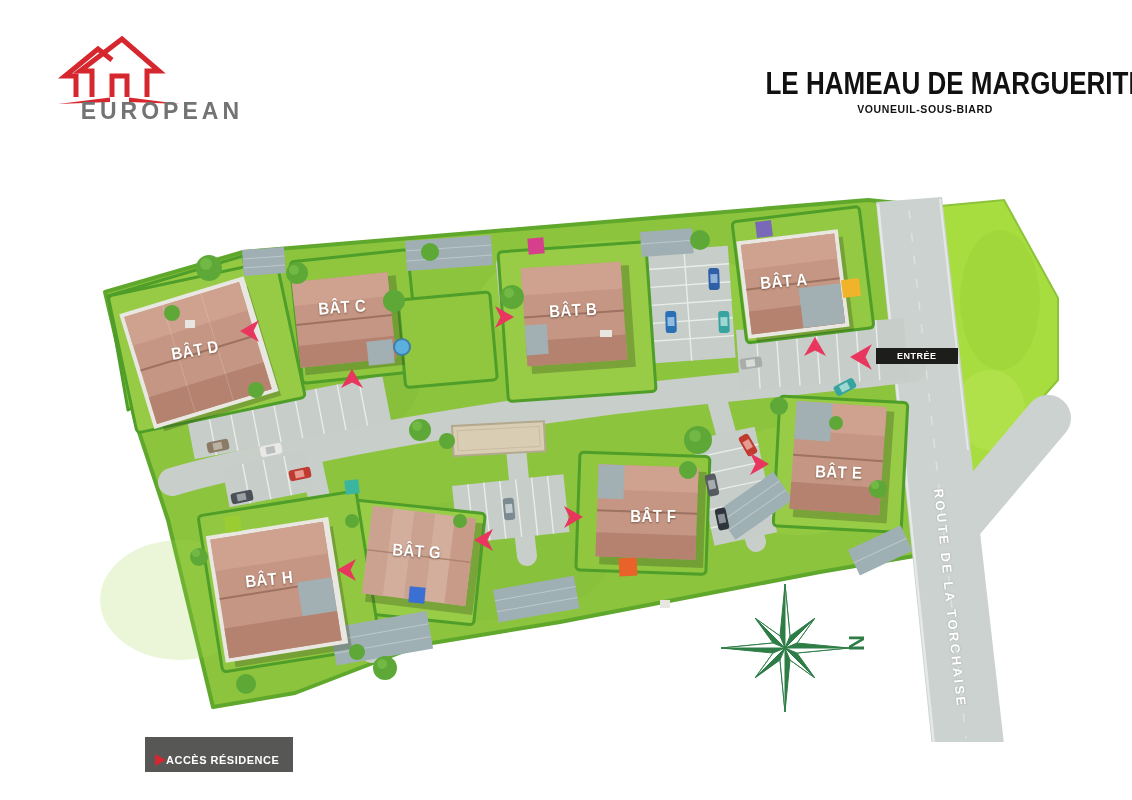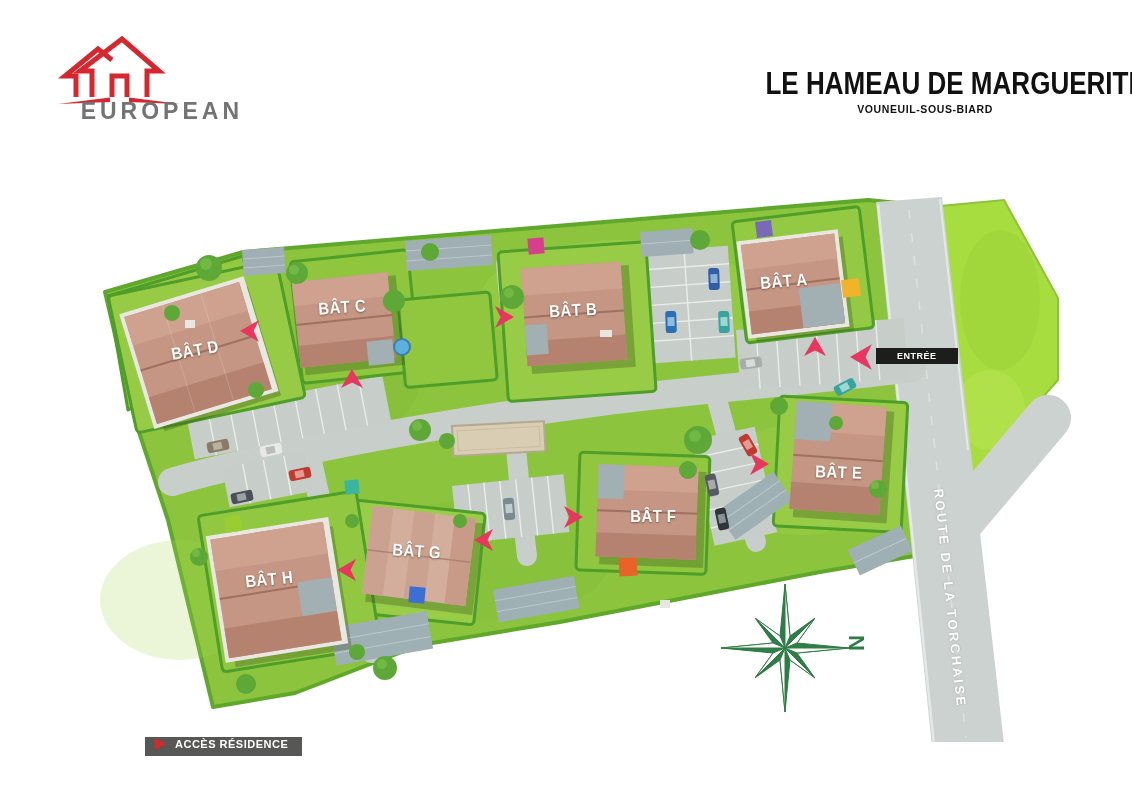--- a/index.html
+++ b/index.html
@@ -27,21 +27,21 @@
 
   
   .street{position:absolute;left:946px;top:488px;color:#ffffff;font-size:13px;font-weight:bold;letter-spacing:2.5px;
           white-space:nowrap;transform:rotate(84deg);transform-origin:0 0;text-shadow:0 0 2px rgba(120,130,125,.6);}
 
   
   .compass-n{position:absolute;left:848px;top:630px;color:#2E7D46;font-size:22px;font-weight:bold;transform:rotate(90deg);}
 
   
   .legend{position:absolute;left:145px;top:737px;background:#575756;color:#fff;font-size:11px;font-weight:bold;
-          letter-spacing:.5px;padding:1px 14px 6px 10px;display:flex;align-items:center;gap:9px;}
+          letter-spacing:.5px;padding:17px 14px 6px 10px;display:flex;align-items:center;}
   .legend-arrow{width:0;height:0;border-top:6px solid transparent;border-bottom:6px solid transparent;border-left:11px solid #D6272E;display:inline-block;}
 </style>
 </head>
 <body>
 
 <div id="stage">
 
 <svg id="plan-svg" width="1132" height="800" viewBox="0 0 1132 800">
 
   <g>

